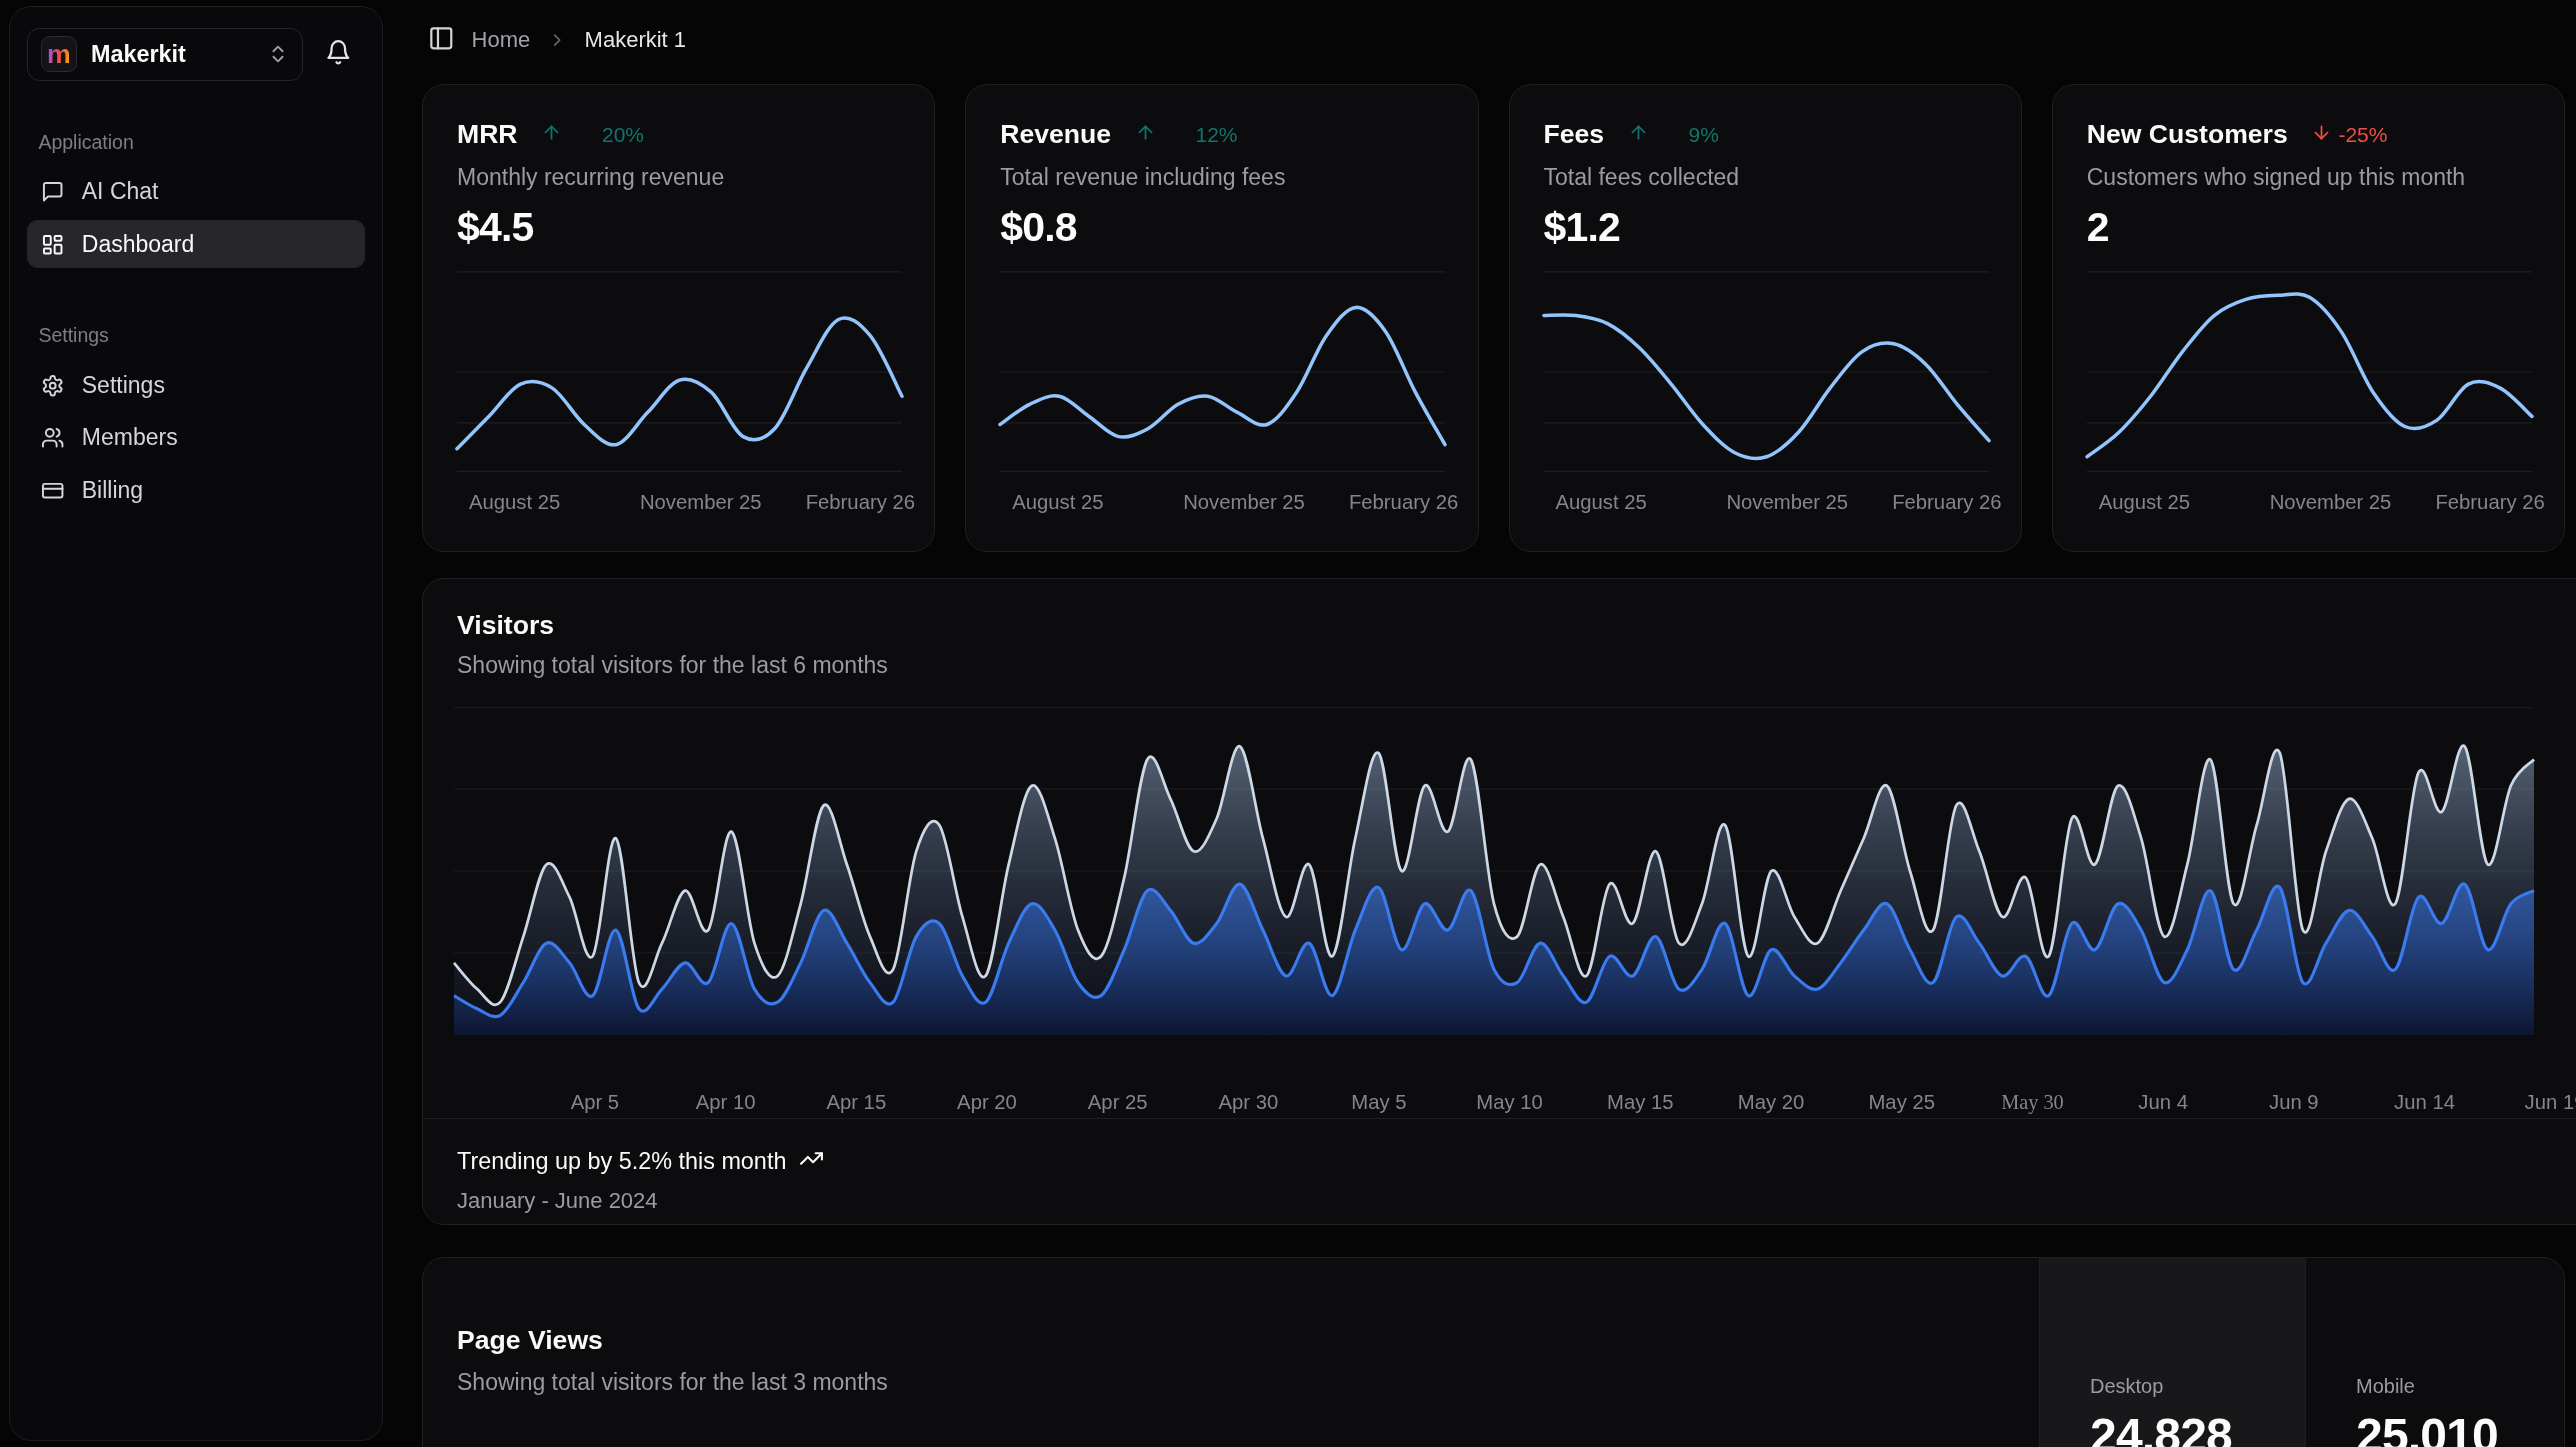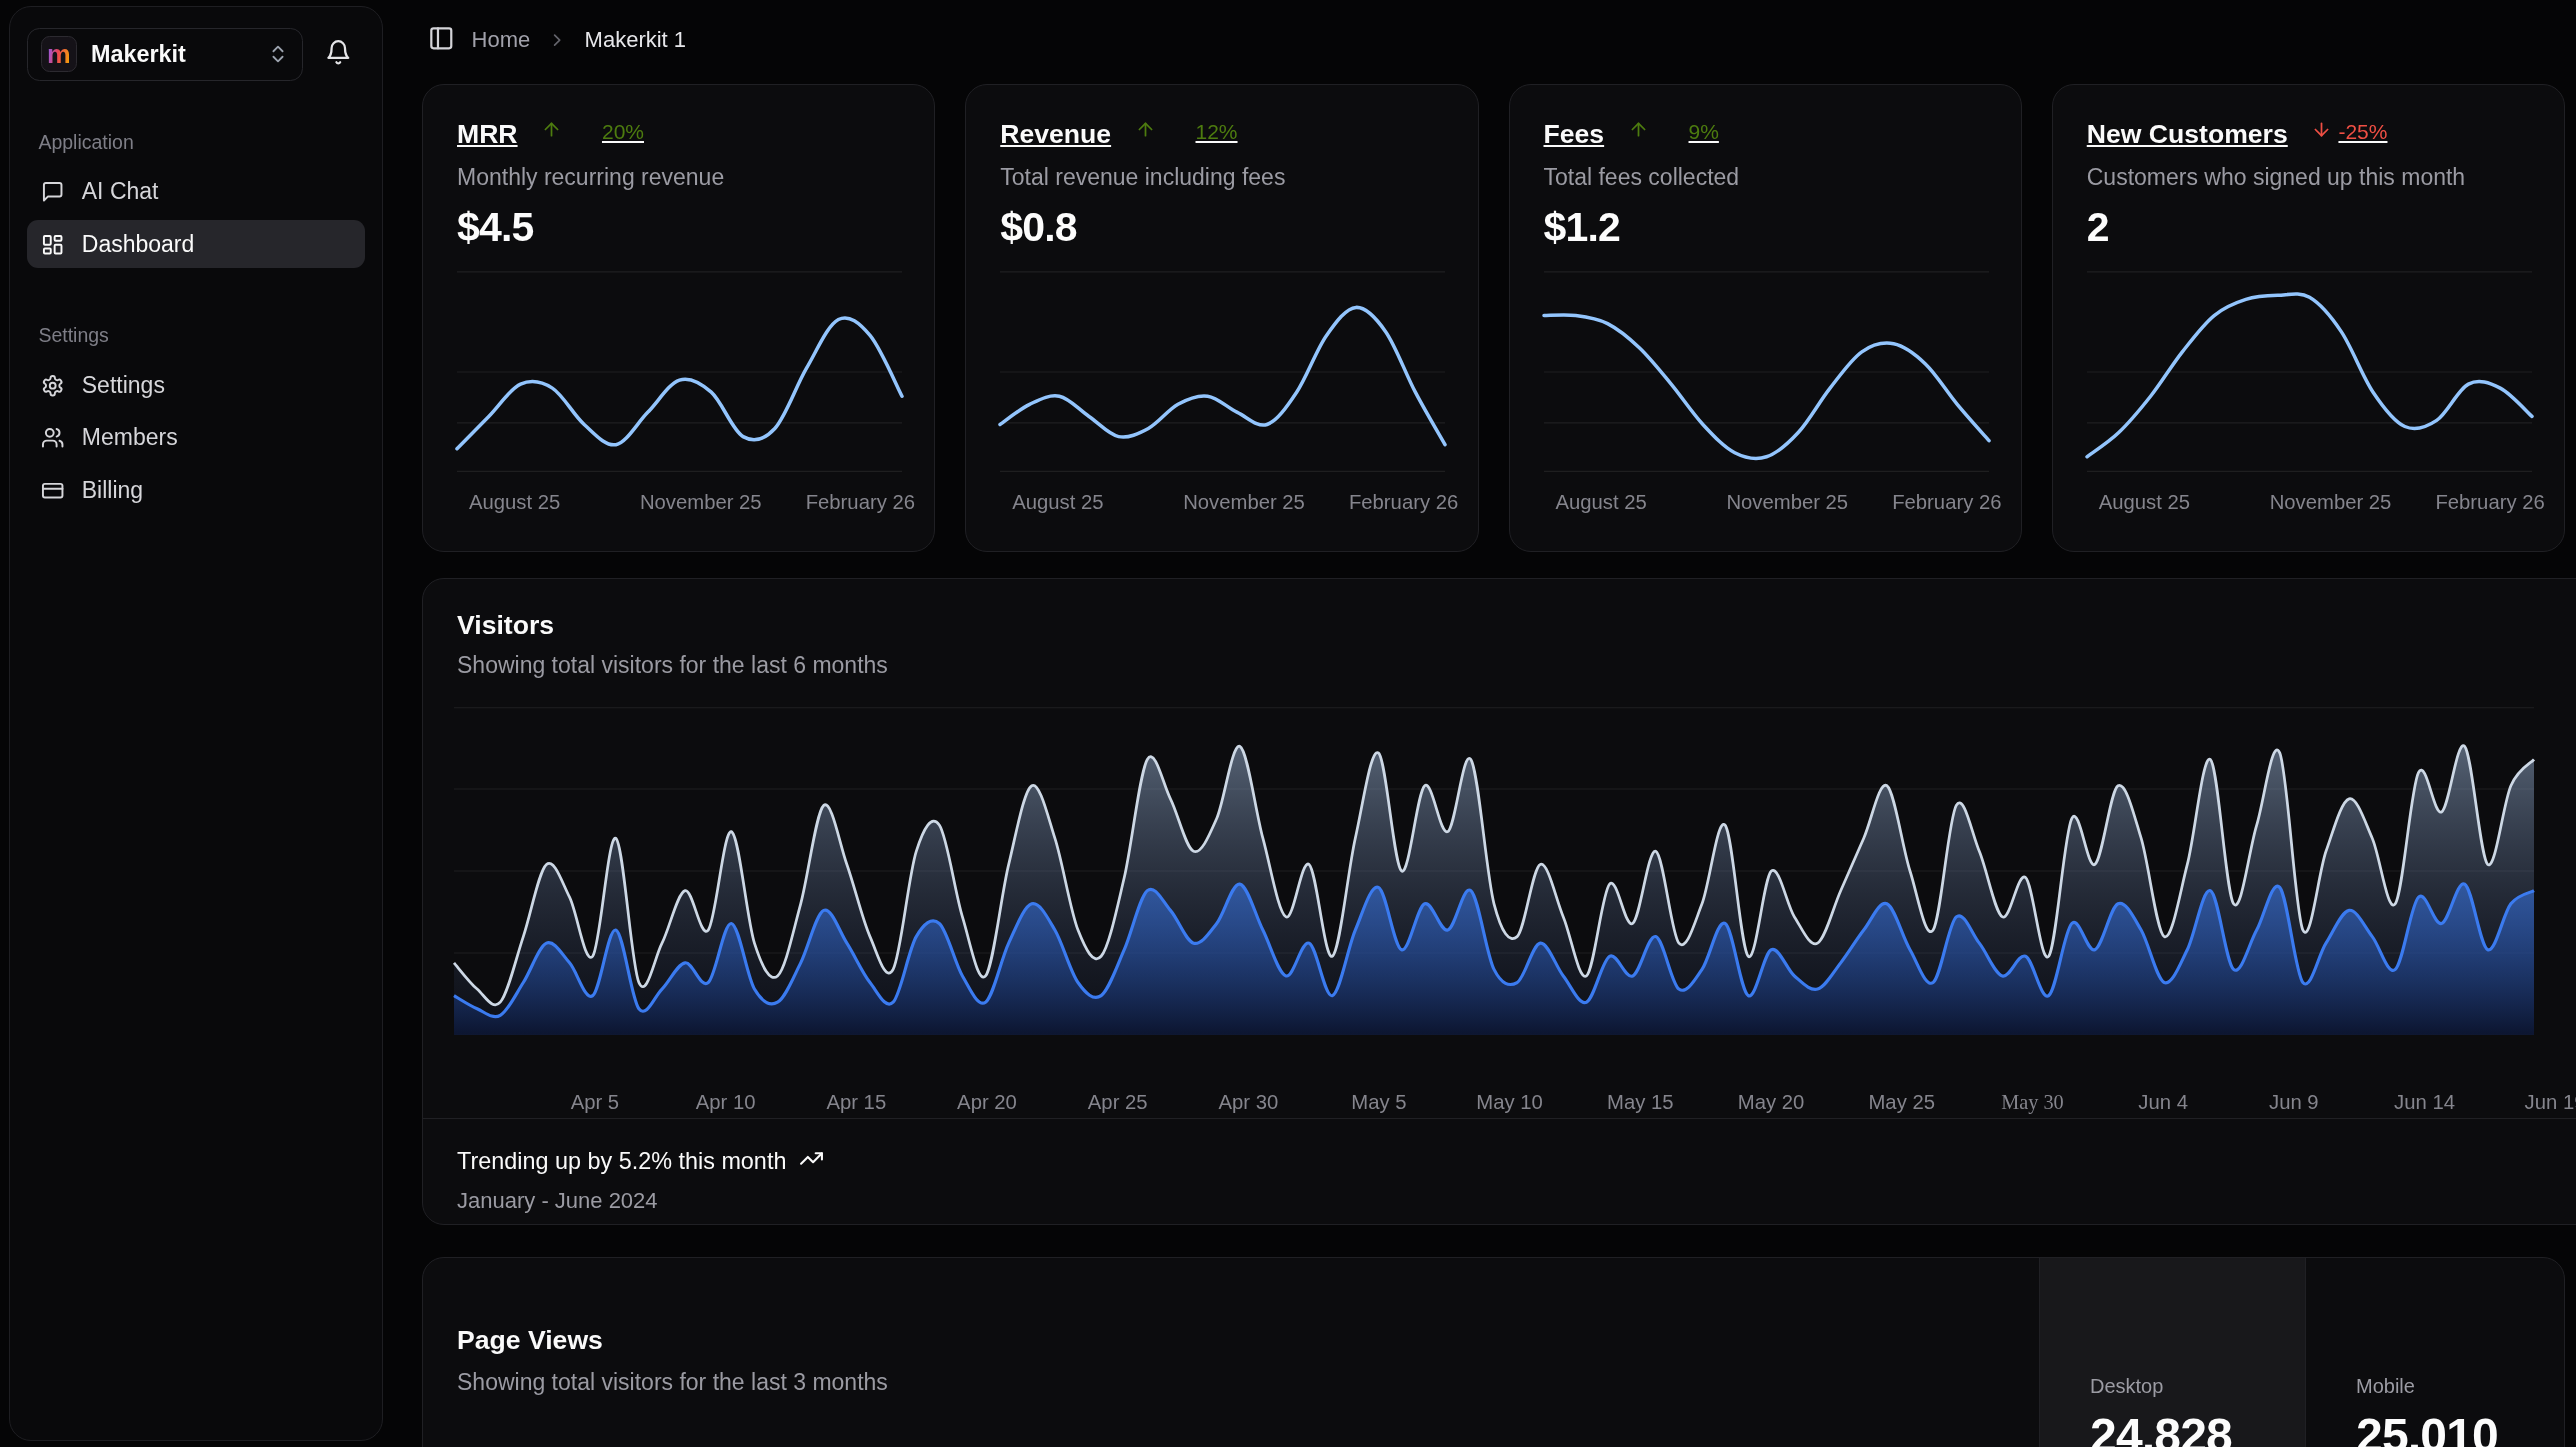--- a/index.html
+++ b/index.html
@@ -34,24 +34,24 @@
   .bc-toggle { background:none; border:none; color:#d4d4d8; display:flex; cursor:pointer; }
   .bc-home { color:#a1a1aa; cursor:pointer; }
   .bc-sep { color:#64646b; display:flex; }
   .bc-current { color:#e7e7ea; }
 
   
   .stats { position:absolute; left:422px; top:84px; width:2143px;
     display:grid; grid-template-columns:repeat(4,1fr); gap:30px; }
   .card { background:#0c0c0e; border:1.6px solid #202024; border-radius:22px; }
   .stat-card { position:relative; height:468px; padding:34px; overflow:hidden; }
-  .sc-head { display:flex; align-items:flex-start; gap:23.4px;text-decoration:underline; }
+  .sc-head { display:flex; align-items:center; gap:23.4px; }
   .sc-title { font-size:26.6px; font-weight:600; color:#fafafa; }
   .sc-trend { display:flex; align-items:center; gap:6.3px; font-size:21px; }
-  .sc-trend.up { color:#4d7c0f;gap:40px; }
+  .sc-trend.up { color:#0f766e;gap:40px; }
   .sc-trend.down { color:#ef4f44; }
   .sc-desc { margin-top:14px; font-size:23px; color:#9b9ba3; }
   .sc-value { margin-top:12.5px; font-size:41px; font-weight:700; letter-spacing:-0.8px; color:#fcfcfc; }
   .spark-wrap { position:absolute; left:34px; right:34px; top:186px; height:202px; }
   .spark-ticks { position:absolute; left:34px; right:34px; top:406px; height:28px; }
   .spark-ticks span, .vt-ticks span { position:absolute; transform:translateX(-50%);
     font-size:20.3px; color:#85858d; white-space:nowrap; }
 
   
   .visitors { position:absolute; left:422px; top:578px; width:2489px; height:647px; overflow:hidden; }

